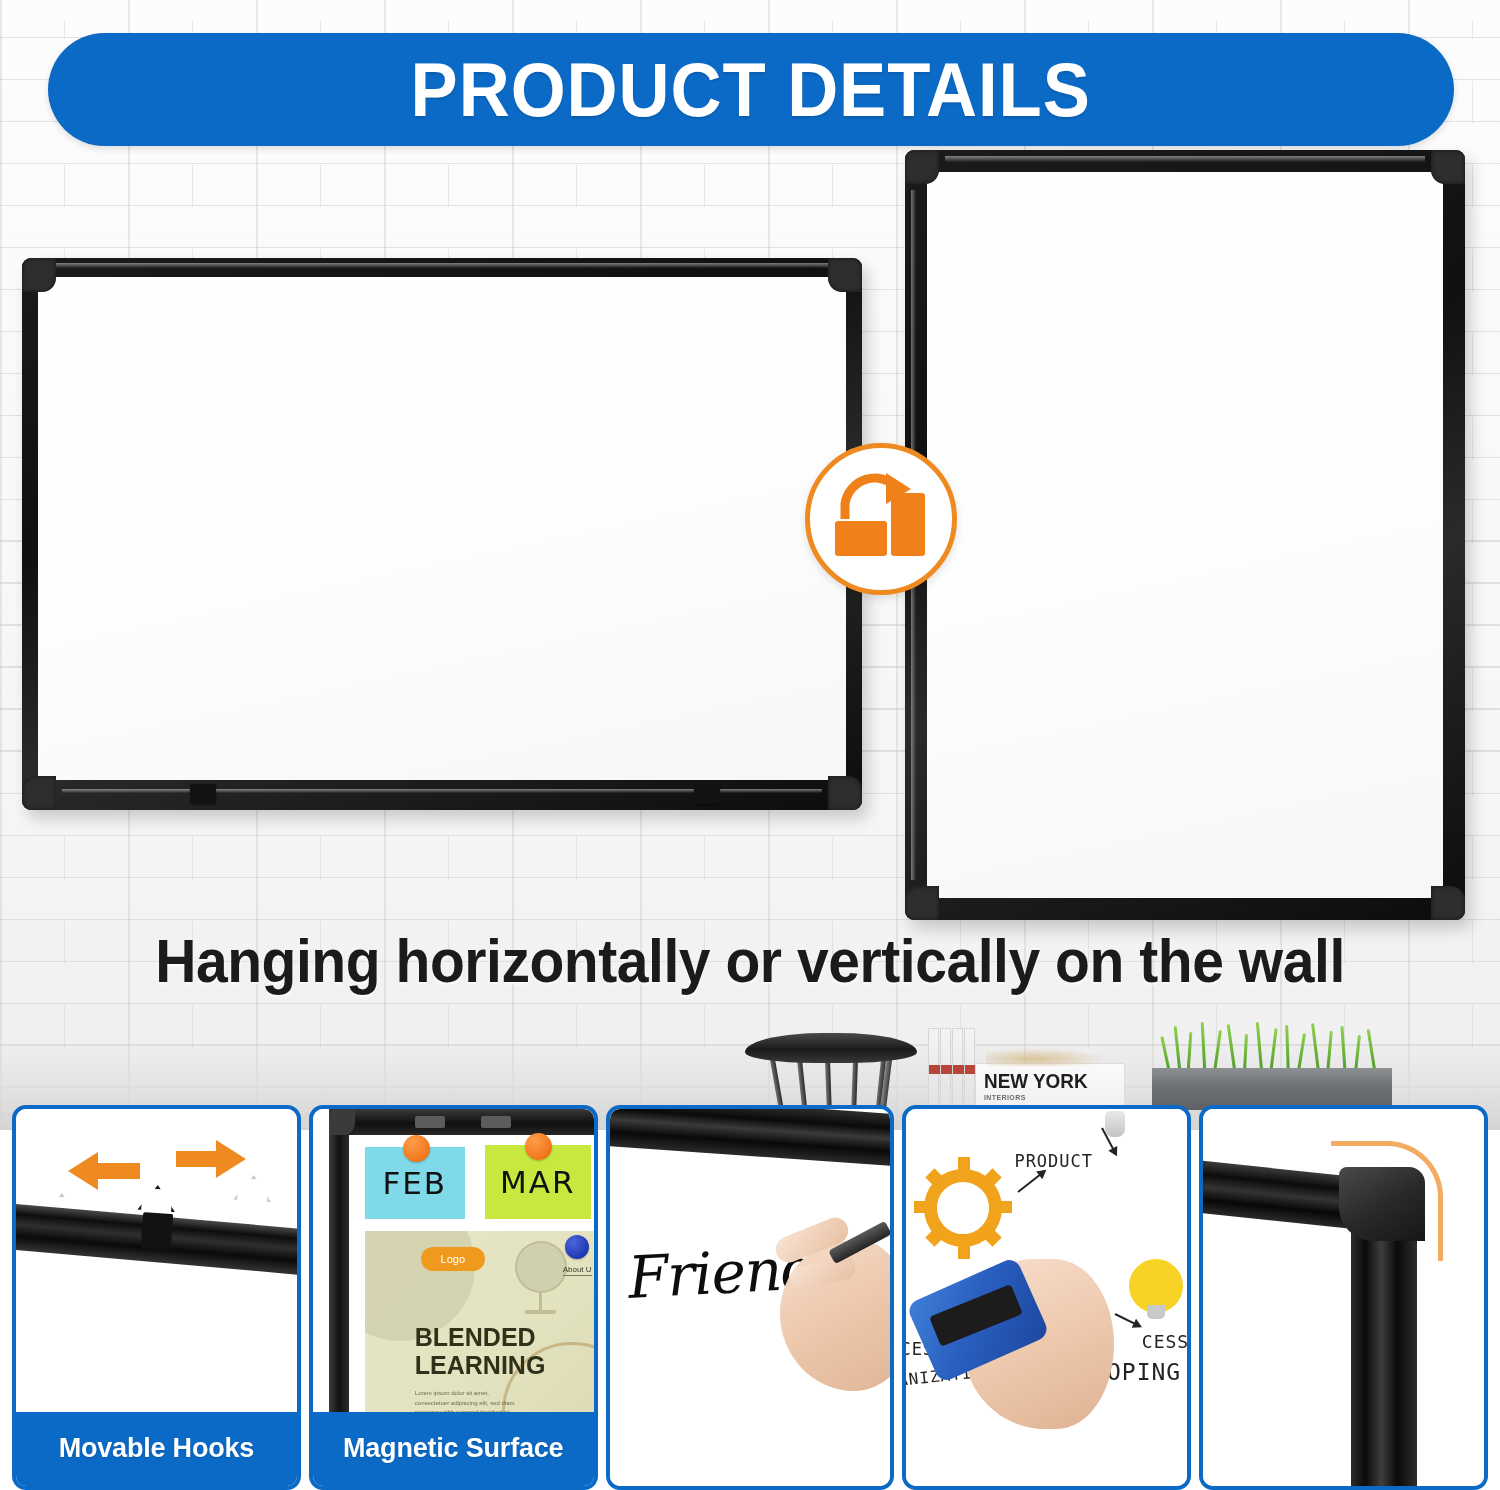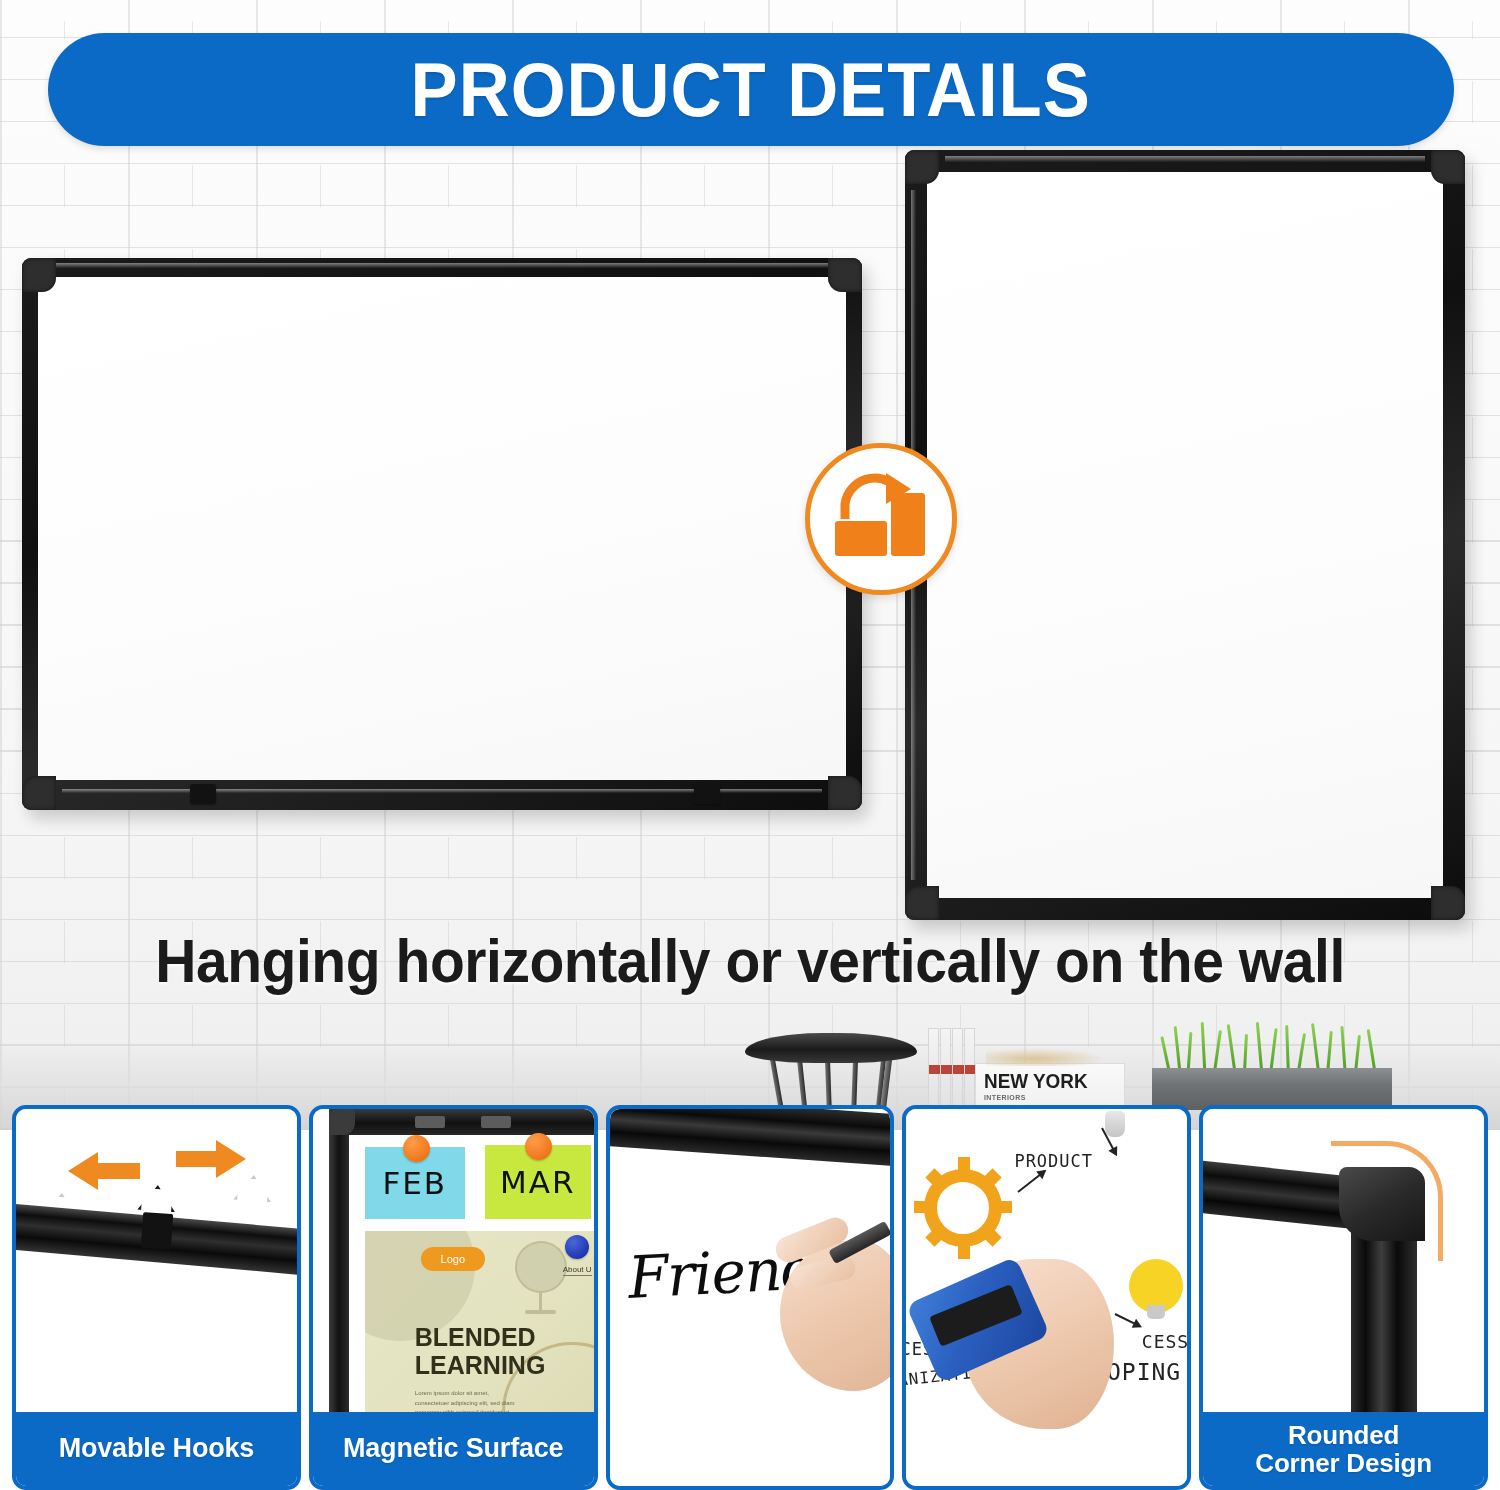--- a/index.html
+++ b/index.html
@@ -608,20 +608,17 @@
       </div>
     </div>
 
     <div class="card">
       <div class="card-media">
         <div class="rc-curve"></div>
         <div class="rc-horiz"></div>
         <div class="rc-vert"></div>
         <div class="rc-knuckle"></div>
       </div>
-      <div class="card-caption two-line">
-        <span id="cap5">Rounded<br>Corner Design</span>
-      </div>
     </div>
 
   </div>
 
 </div>
 
 </body></html>

